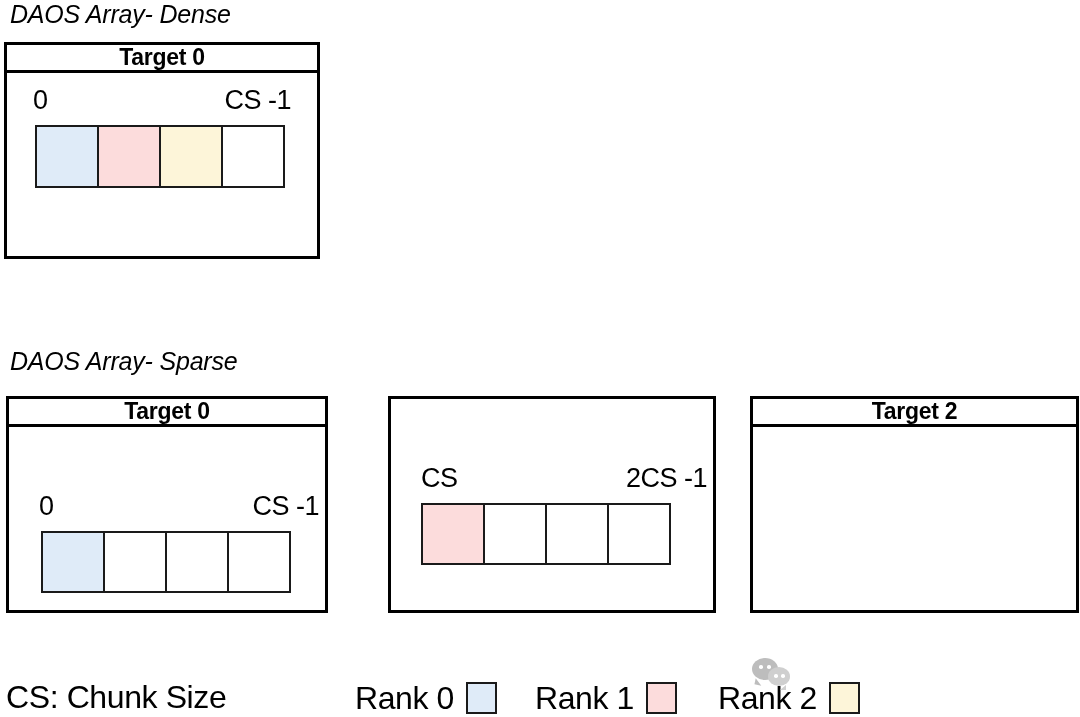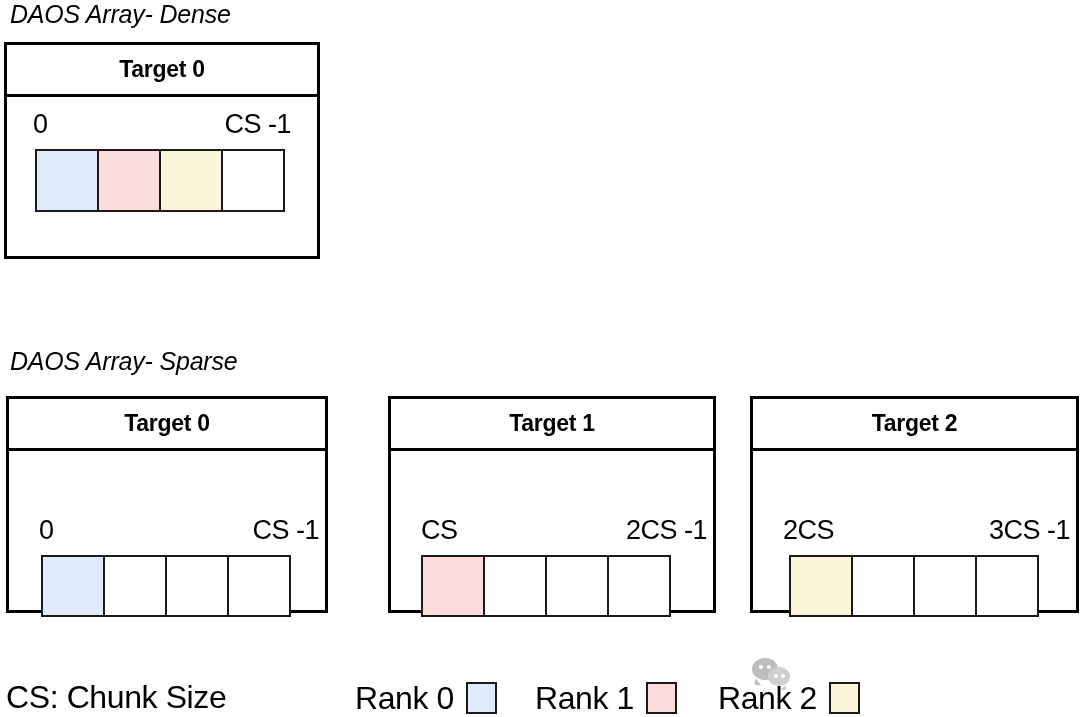--- a/index.html
+++ b/index.html
@@ -31,21 +31,21 @@
 
   
   .target-panel {
     position: absolute;
     box-sizing: border-box;
     border: 3px solid #000;
     background: #fff;
   }
   .target-header {
     box-sizing: border-box;
-    height: 52px;
+    height: 28px;
     border-bottom: 3px solid #000;
     display: flex;
     align-items: center;
     justify-content: center;
   }
   .target-header-label {
     font-size: 23px;
     font-weight: bold;
     line-height: 23px;
     letter-spacing: -0.3px;
@@ -245,48 +245,35 @@
     <div class="chunk-row">
       <div class="chunk-cell" style="background-color: rgb(223, 235, 248);"></div>
       <div class="chunk-cell" style="background-color: rgb(255, 255, 255);"></div>
       <div class="chunk-cell" style="background-color: rgb(255, 255, 255);"></div>
       <div class="chunk-cell" style="background-color: rgb(255, 255, 255);"></div>
     </div>
   </div>
 </div>
 
 <div id="panel-sparse-1" class="target-panel panel-sparse">
-  <div class="target-header">
-    <span class="target-header-label">Target 1</span>
-  </div>
   <div class="target-body">
     <span class="range-label range-start">CS</span>
     <span class="range-label range-end">2CS -1</span>
     <div class="chunk-row">
       <div class="chunk-cell" style="background-color: rgb(252, 220, 220);"></div>
       <div class="chunk-cell" style="background-color: rgb(255, 255, 255);"></div>
       <div class="chunk-cell" style="background-color: rgb(255, 255, 255);"></div>
       <div class="chunk-cell" style="background-color: rgb(255, 255, 255);"></div>
     </div>
   </div>
 </div>
 
 <div id="panel-sparse-2" class="target-panel panel-sparse">
   <div class="target-header">
     <span class="target-header-label">Target 2</span>
-  </div>
-  <div class="target-body">
-    <span class="range-label range-start">2CS</span>
-    <span class="range-label range-end">3CS -1</span>
-    <div class="chunk-row">
-      <div class="chunk-cell" style="background-color: rgb(253, 245, 217);"></div>
-      <div class="chunk-cell" style="background-color: rgb(255, 255, 255);"></div>
-      <div class="chunk-cell" style="background-color: rgb(255, 255, 255);"></div>
-      <div class="chunk-cell" style="background-color: rgb(255, 255, 255);"></div>
-    </div>
   </div>
 </div>
 
 <div id="legend-cs" class="legend-item">
   <span class="legend-text">CS: Chunk Size</span>
 </div>
 
 <div id="legend-rank0" class="legend-item">
   <span class="legend-text">Rank 0</span>
   <span class="legend-swatch" style="background-color: rgb(223, 235, 248);"></span>

